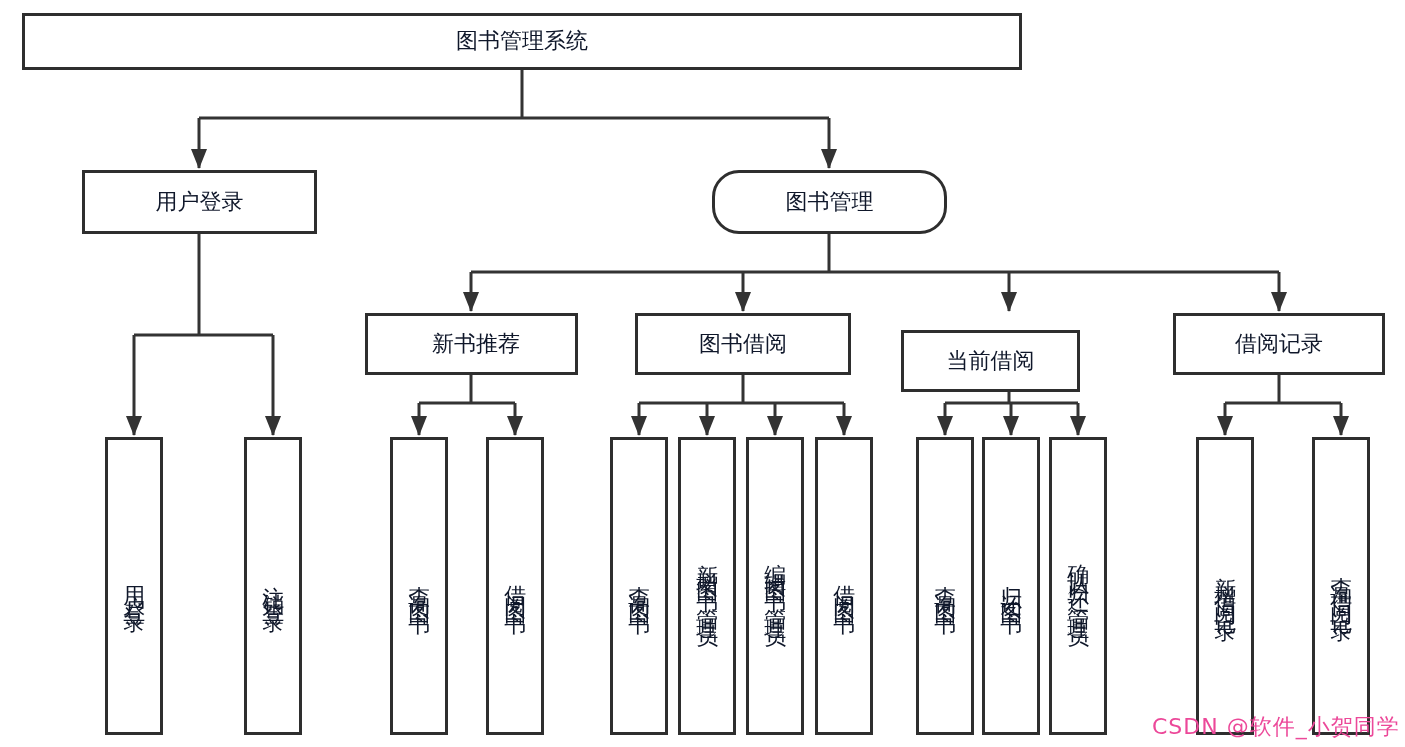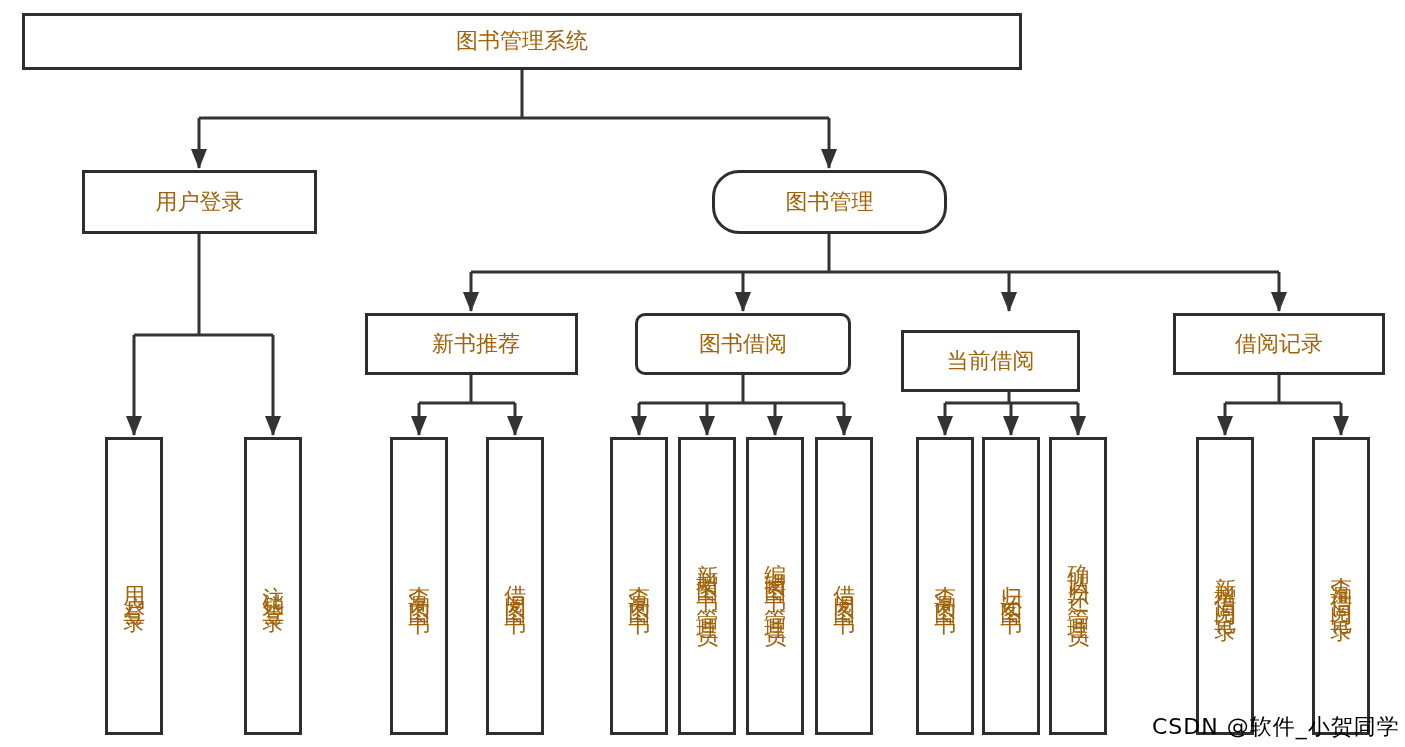--- a/index.html
+++ b/index.html
@@ -26,38 +26,38 @@
     stroke: none;
   }
   .box, .vbox {
     position: absolute;
     background: #ffffff;
     border: 3px solid #2e2e2e;
     box-sizing: border-box;
     display: flex;
     align-items: center;
     justify-content: center;
-    color: #a16207;
+    color: #0f172a;
     font-size: 22px;
     line-height: 1.2;
     white-space: nowrap;
   }
   .vbox {
     writing-mode: vertical-rl;
     text-orientation: mixed;
     letter-spacing: 9px;
     font-size: 22px;
   }
   .vbox .lbl { margin-left: 0; }
   #watermark {
     position: absolute;
     left: 1152px;
     top: 712px;
     font-size: 22px;
-    color: #000000;
+    color: #ec4899;
     letter-spacing: 1px;
     white-space: nowrap;
   }
 </style>
 </head>
 <body>
 
 <div id="canvas">
 
   <svg id="edges" width="1405" height="747" viewBox="0 0 1405 747">
@@ -122,21 +122,21 @@
   <div class="box" style="left:82px; top:170px; width:235px; height:64px;">
     <span class="lbl">用户登录</span>
   </div>
   <div class="box" style="left:712px; top:170px; width:235px; height:64px;border-radius:27px;">
     <span class="lbl">图书管理</span>
   </div>
 
   <div class="box" style="left:365px; top:313px; width:213px; height:62px;padding-left:9px;">
     <span class="lbl">新书推荐</span>
   </div>
-  <div class="box" style="left:635px; top:313px; width:216px; height:62px;border-radius:10px;">
+  <div class="box" style="left:635px; top:313px; width:216px; height:62px;">
     <span class="lbl">图书借阅</span>
   </div>
   <div class="box" style="left:901px; top:330px; width:179px; height:62px;">
     <span class="lbl">当前借阅</span>
   </div>
   <div class="box" style="left:1173px; top:313px; width:212px; height:62px;">
     <span class="lbl">借阅记录</span>
   </div>
 
   <div class="vbox" style="left:105px; top:437px; width:58px; height:298px;">

